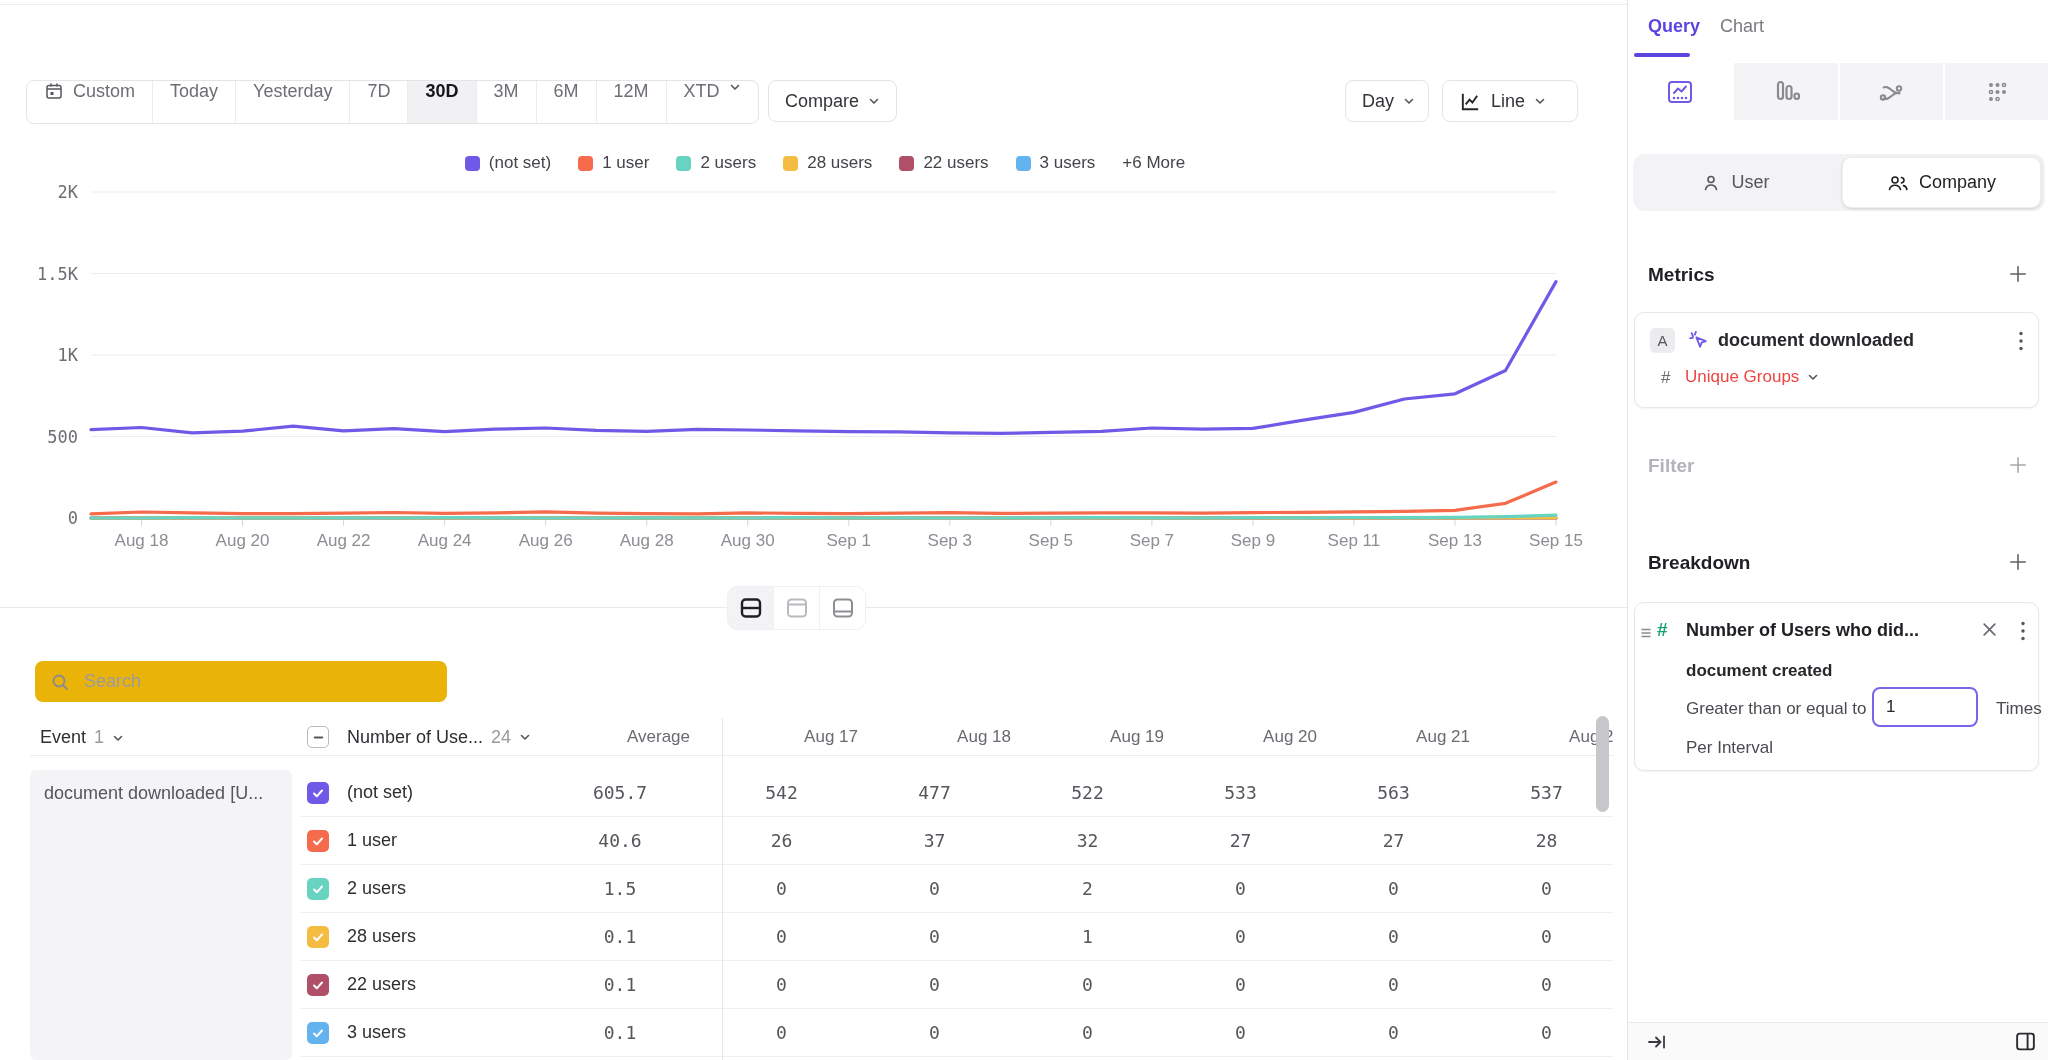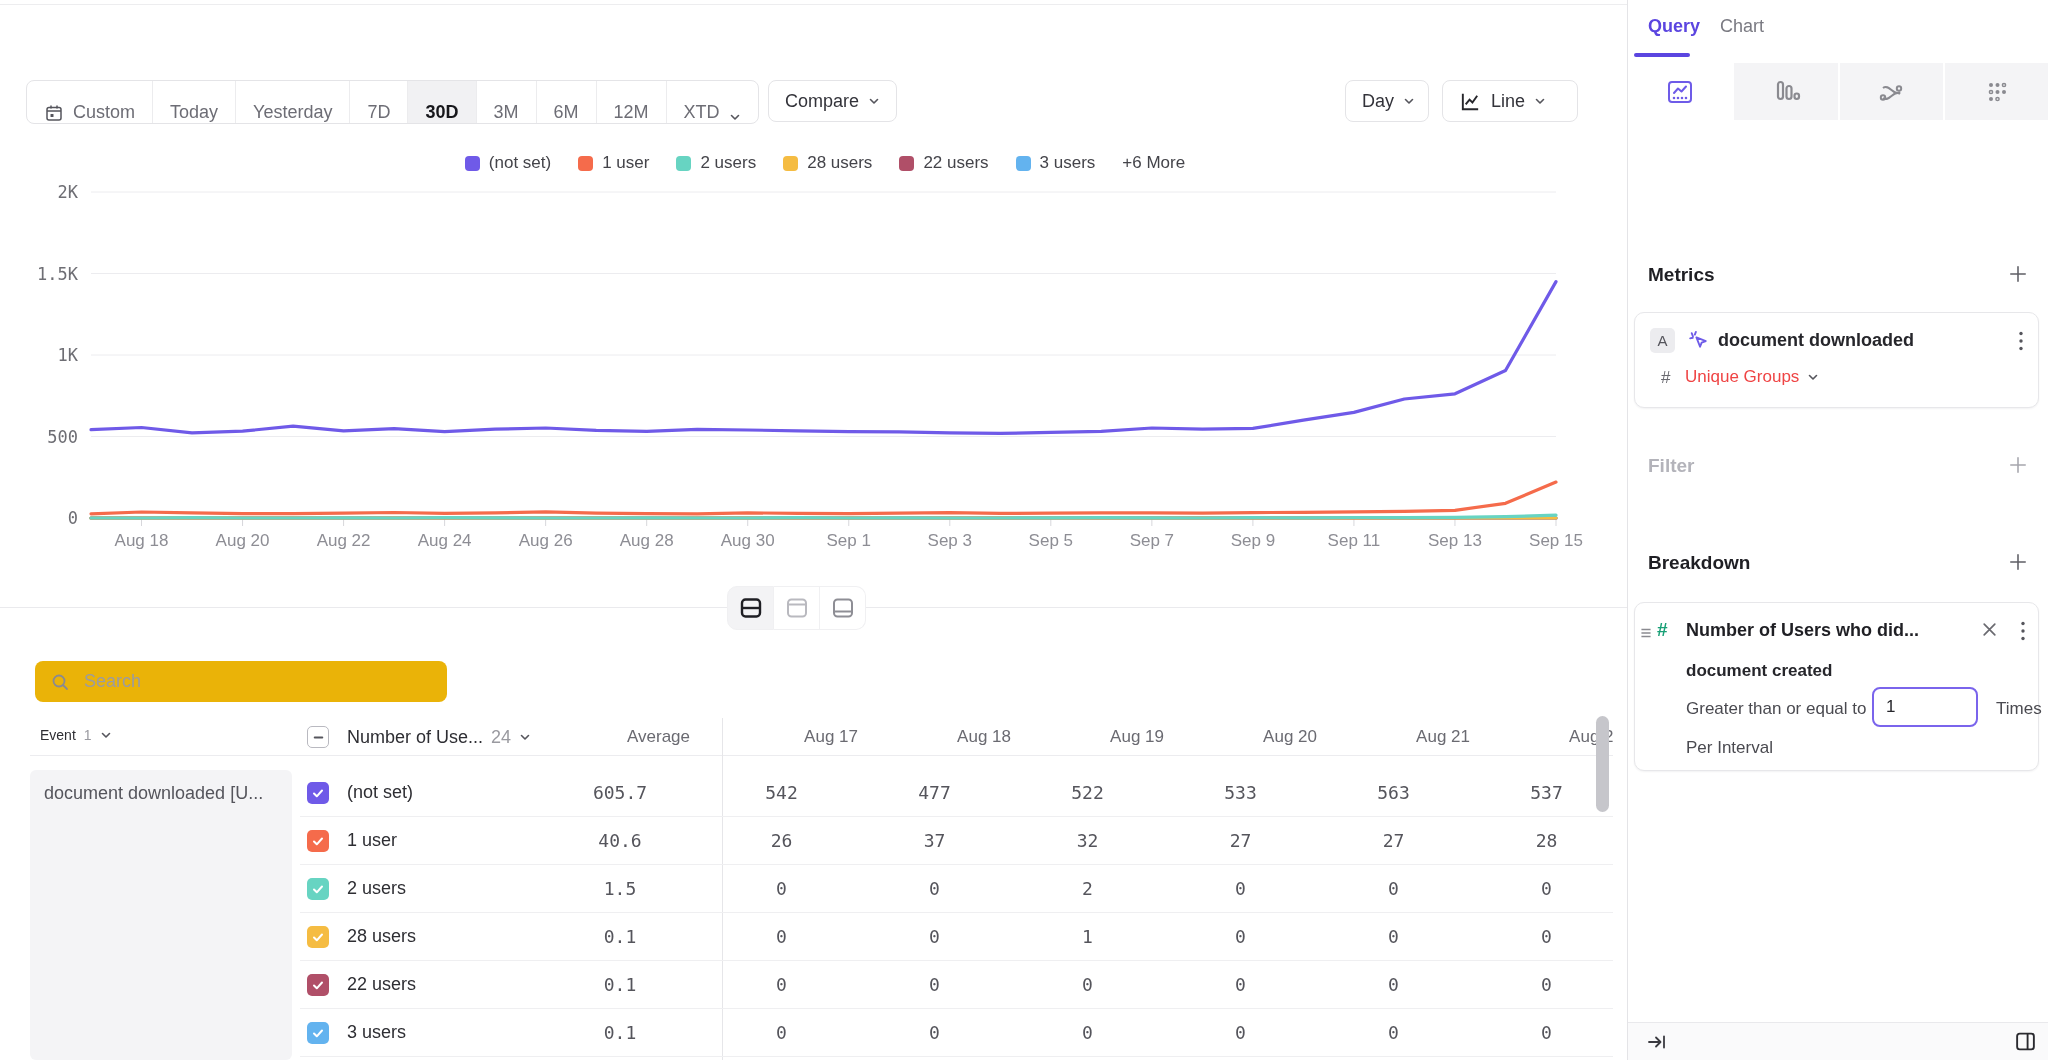--- a/index.html
+++ b/index.html
@@ -3,21 +3,21 @@
 <meta charset="utf-8">
 <style>
   html,body{margin:0;padding:0;background:#fff;}
   .screen{position:relative;width:2048px;height:1060px;background:#fff;overflow:hidden;
           font-family:"Liberation Sans",sans-serif;color:#2e2e33;}
   .topline{position:absolute;top:4px;left:0;width:100%;height:1px;background:#ededef;}
 
   
   .range-group{position:absolute;left:26px;top:80px;height:42px;display:flex;align-items:stretch;
                border:1px solid #e4e4e7;border-radius:8px;background:#fff;overflow:hidden;}
-  .seg{display:flex;align-items:flex-end;gap:9px;padding:0 17px;font-size:18px;color:#6d6d75;
+  .seg{display:flex;align-items:flex-start;gap:9px;padding:0 17px;font-size:18px;color:#6d6d75;
        border-right:1px solid #ececee;cursor:pointer;white-space:nowrap;}
   .seg:last-child{border-right:none;}
   .seg.sel{background:#f1f1f3;color:#17171b;font-weight:700;}
   .seg .cal{display:flex;color:#55555c;}
   .btn{position:absolute;top:80px;height:42px;border:1px solid #e4e4e7;border-radius:8px;background:#fff;
        display:inline-flex;align-items:center;gap:9px;padding:0 16px;font-size:18px;color:#33333a;box-sizing:border-box;}
   .chev{display:inline-flex;color:#55555c;}
 
   
   .legend{position:absolute;left:90px;top:153px;width:1470px;display:flex;justify-content:center;
@@ -39,21 +39,21 @@
   .lt-btn:nth-child(2){color:#b9b9bf;border-left:none;}
   .lt-btn:nth-child(3){border-radius:0 10px 10px 0;color:#8e8e95;border-left:none;}
 
   
   .search{position:absolute;left:35px;top:661px;width:412px;height:41px;background:#eab308;border-radius:8px;
           display:flex;align-items:center;gap:12px;padding:0 15px;box-sizing:border-box;}
   .search input{border:none;background:transparent;outline:none;font-size:18px;color:#2e2e33;width:100%;
                 font-family:"Liberation Sans",sans-serif;}
   .search input::placeholder{color:#9b9ba2;}
 
-  .event-h{position:absolute;left:40px;top:727px;display:flex;align-items:center;gap:8px;font-size:14px;}
+  .event-h{position:absolute;left:40px;top:727px;display:flex;align-items:center;gap:8px;font-size:18px;}
   .event-h .t1{color:#2e2e33;}
   .event-h .t2{color:#9a9aa0;}
   .hdr-line{position:absolute;left:30px;top:755px;width:1583px;height:1px;background:#ececef;}
   .vsep{position:absolute;left:722px;top:718px;width:1px;height:342px;background:#e6e6e9;}
 
   .event-list{position:absolute;left:30px;top:770px;width:262px;height:290px;background:#f4f4f6;border-radius:6px;}
   .event-item{padding:13px 14px;font-size:18px;color:#55555c;white-space:nowrap;overflow:hidden;}
 
   .rows{position:absolute;left:300px;top:718px;width:1313px;height:342px;overflow:hidden;}
   .trow{display:grid;grid-template-columns:33px 210px 140px 15px repeat(6,153px);align-items:center;
@@ -491,20 +491,42 @@
               <circle cx="9" cy="15" r="1.6" fill="none" stroke="currentColor" stroke-width="1.5"></circle>
               <circle cx="15.5" cy="15" r="2"></circle>
               <circle cx="22" cy="15" r="2"></circle>
               <circle cx="9" cy="22" r="2"></circle>
               <circle cx="15.5" cy="22" r="1.6" fill="none" stroke="currentColor" stroke-width="1.5"></circle>
             </svg>
         </span>
       </div>
     </div>
 
+    <div class="toggle">
+      <div class="tg-seg">
+        <span style="display:flex">
+          <svg width="20" height="20" viewBox="0 0 20 20" fill="none" stroke="currentColor" stroke-width="1.6">
+              <circle cx="10" cy="6.5" r="3"></circle>
+              <path d="M4.5 16.5c.8-3 2.8-4.5 5.5-4.5s4.7 1.5 5.5 4.5" stroke-linecap="round"></path>
+            </svg>
+        </span>
+        <span>User</span>
+      </div>
+      <div class="tg-seg active">
+        <span style="display:flex">
+          <svg width="22" height="20" viewBox="0 0 22 20" fill="none" stroke="currentColor" stroke-width="1.6">
+              <circle cx="8" cy="7" r="3"></circle>
+              <path d="M2.5 16.5c.7-2.8 2.6-4.2 5.5-4.2s4.8 1.4 5.5 4.2" stroke-linecap="round"></path>
+              <path d="M14.5 4.5c1.6.3 2.5 1.3 2.5 2.7s-.9 2.4-2.5 2.7" stroke-linecap="round"></path>
+              <path d="M16.5 12.6c2 .5 3 1.8 3.4 3.9" stroke-linecap="round"></path>
+            </svg>
+        </span>
+        <span>Company</span>
+      </div>
+    </div>
 
     <div class="phead" style="top:264px">Metrics</div>
     <div class="plus" style="top:262px">
       <svg width="20" height="20" viewBox="0 0 18 18" fill="none" stroke="currentColor" stroke-width="1.4" stroke-linecap="round">
           <path d="M9 2.5v13M2.5 9h13"></path>
         </svg>
     </div>
 
     <div class="card m-card">
       <div class="a-badge">A</div>

